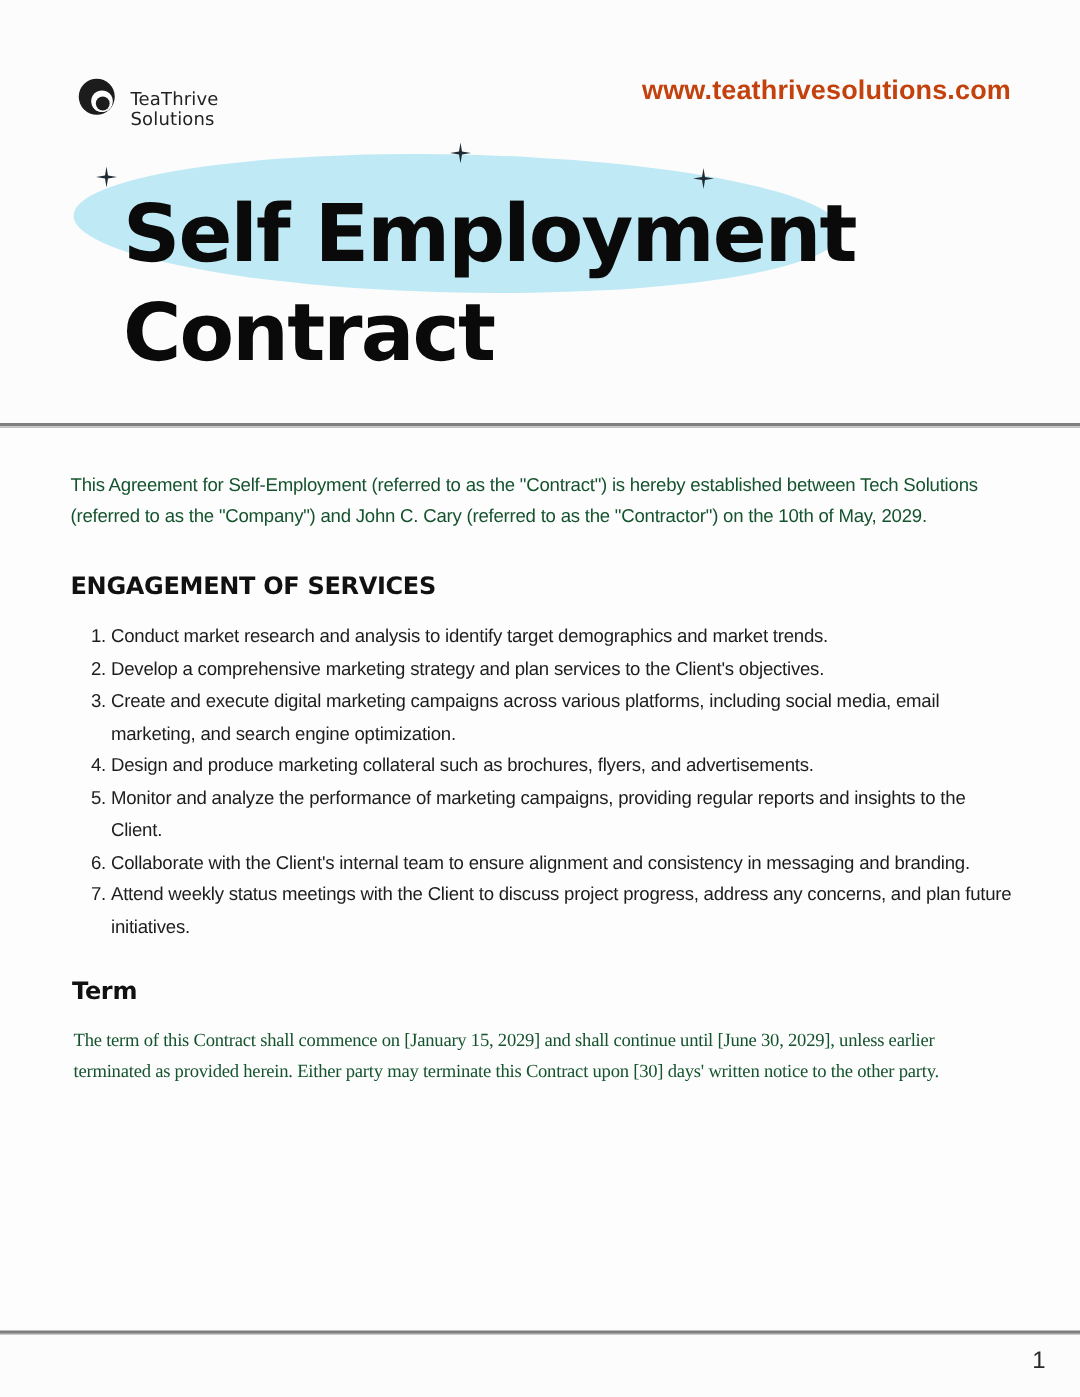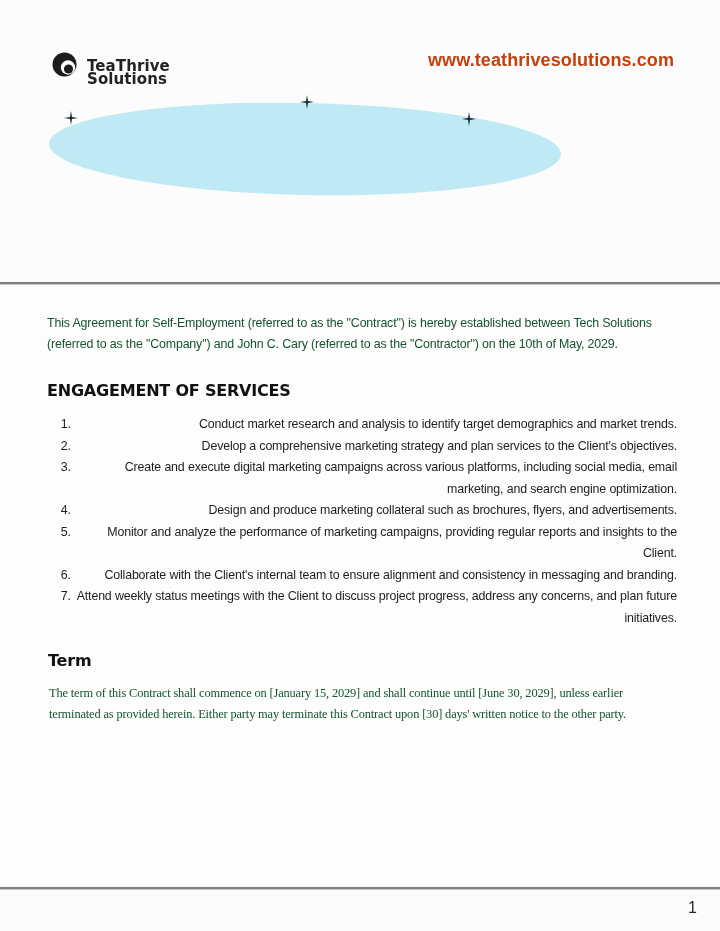--- a/index.html
+++ b/index.html
@@ -27,22 +27,22 @@
       display: flex;
       align-items: center;
     }
     .logo-mark {
       width: 26px; height: 27px;
       position: relative;
       margin-right: 9px;
     }
     .logo-text {
       font-family: "DejaVu Sans", sans-serif;
-      font-weight: bold;
-      font-size: 15px;
+      font-weight: normal;
+      font-size: 12px;
       line-height: 12.5px;
       color: #222;
       letter-spacing: 0.1px;
       margin-top: 17px;
     }
     .website {
       position: absolute;
       right: 46px; top: 50px;
       font-family: "Liberation Sans", sans-serif;
       font-weight: bold;
@@ -101,21 +101,20 @@
       margin: 0;
       letter-spacing: -0.2px;
     }
     ol.services {
       margin: 0;
       padding-left: 27px;
       font-size: 12.4px;
       line-height: 21.5px;
       color: #1d1d1d;
       letter-spacing: -0.15px;
-      text-align: right;
     }
     ol.services li { padding-left: 0; }
     .page-number {
       position: absolute;
       right: 23px; top: 899px;
       font-family: "Liberation Sans", sans-serif;
       font-size: 16px;
       color: #2a2a2a;
     }
     .footer-area {
@@ -157,20 +156,24 @@
     <svg width="14" height="14" viewBox="0 0 14 14">
         <path d="M7 0 L8 6 L14 7 L8 8 L7 14 L6 8 L0 7 L6 6 Z" fill="#1f2b33"></path>
       </svg>
   </div>
   <div class="sparkle" style="left:462px; top:112px;">
     <svg width="14" height="14" viewBox="0 0 14 14">
         <path d="M7 0 L8 6 L14 7 L8 8 L7 14 L6 8 L0 7 L6 6 Z" fill="#1f2b33"></path>
       </svg>
   </div>
 
+  <h1 class="title">
+    <div>Self Employment</div>
+    <div>Contract</div>
+  </h1>
 </div>
 
 <div class="rule" style="top:282px;"></div>
 
 <div class="content">
 
   <p class="para">This Agreement for Self-Employment (referred to as the "Contract") is hereby established between Tech Solutions (referred to as the "Company") and John C. Cary (referred to as the "Contractor") on the 10th of May, 2029.</p>
 
   <h2 class="h2" style="margin-top:26px;">ENGAGEMENT OF SERVICES</h2>
 

